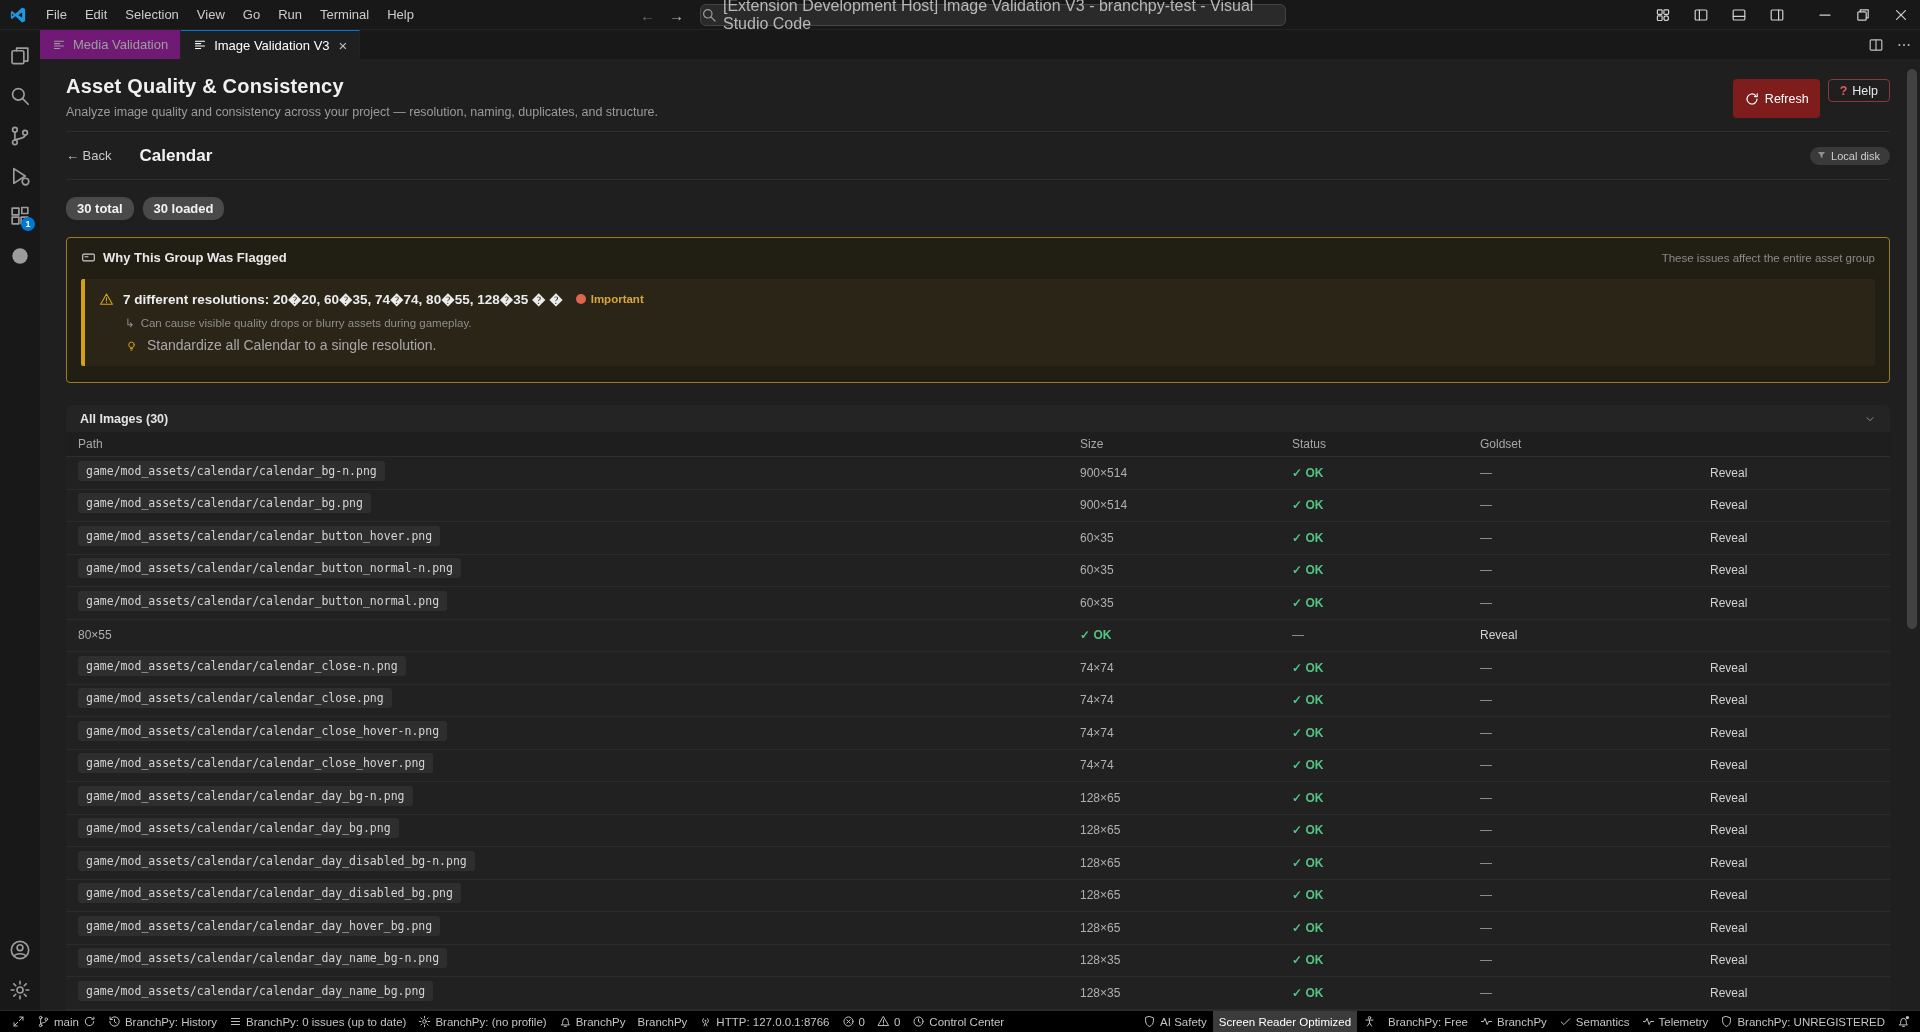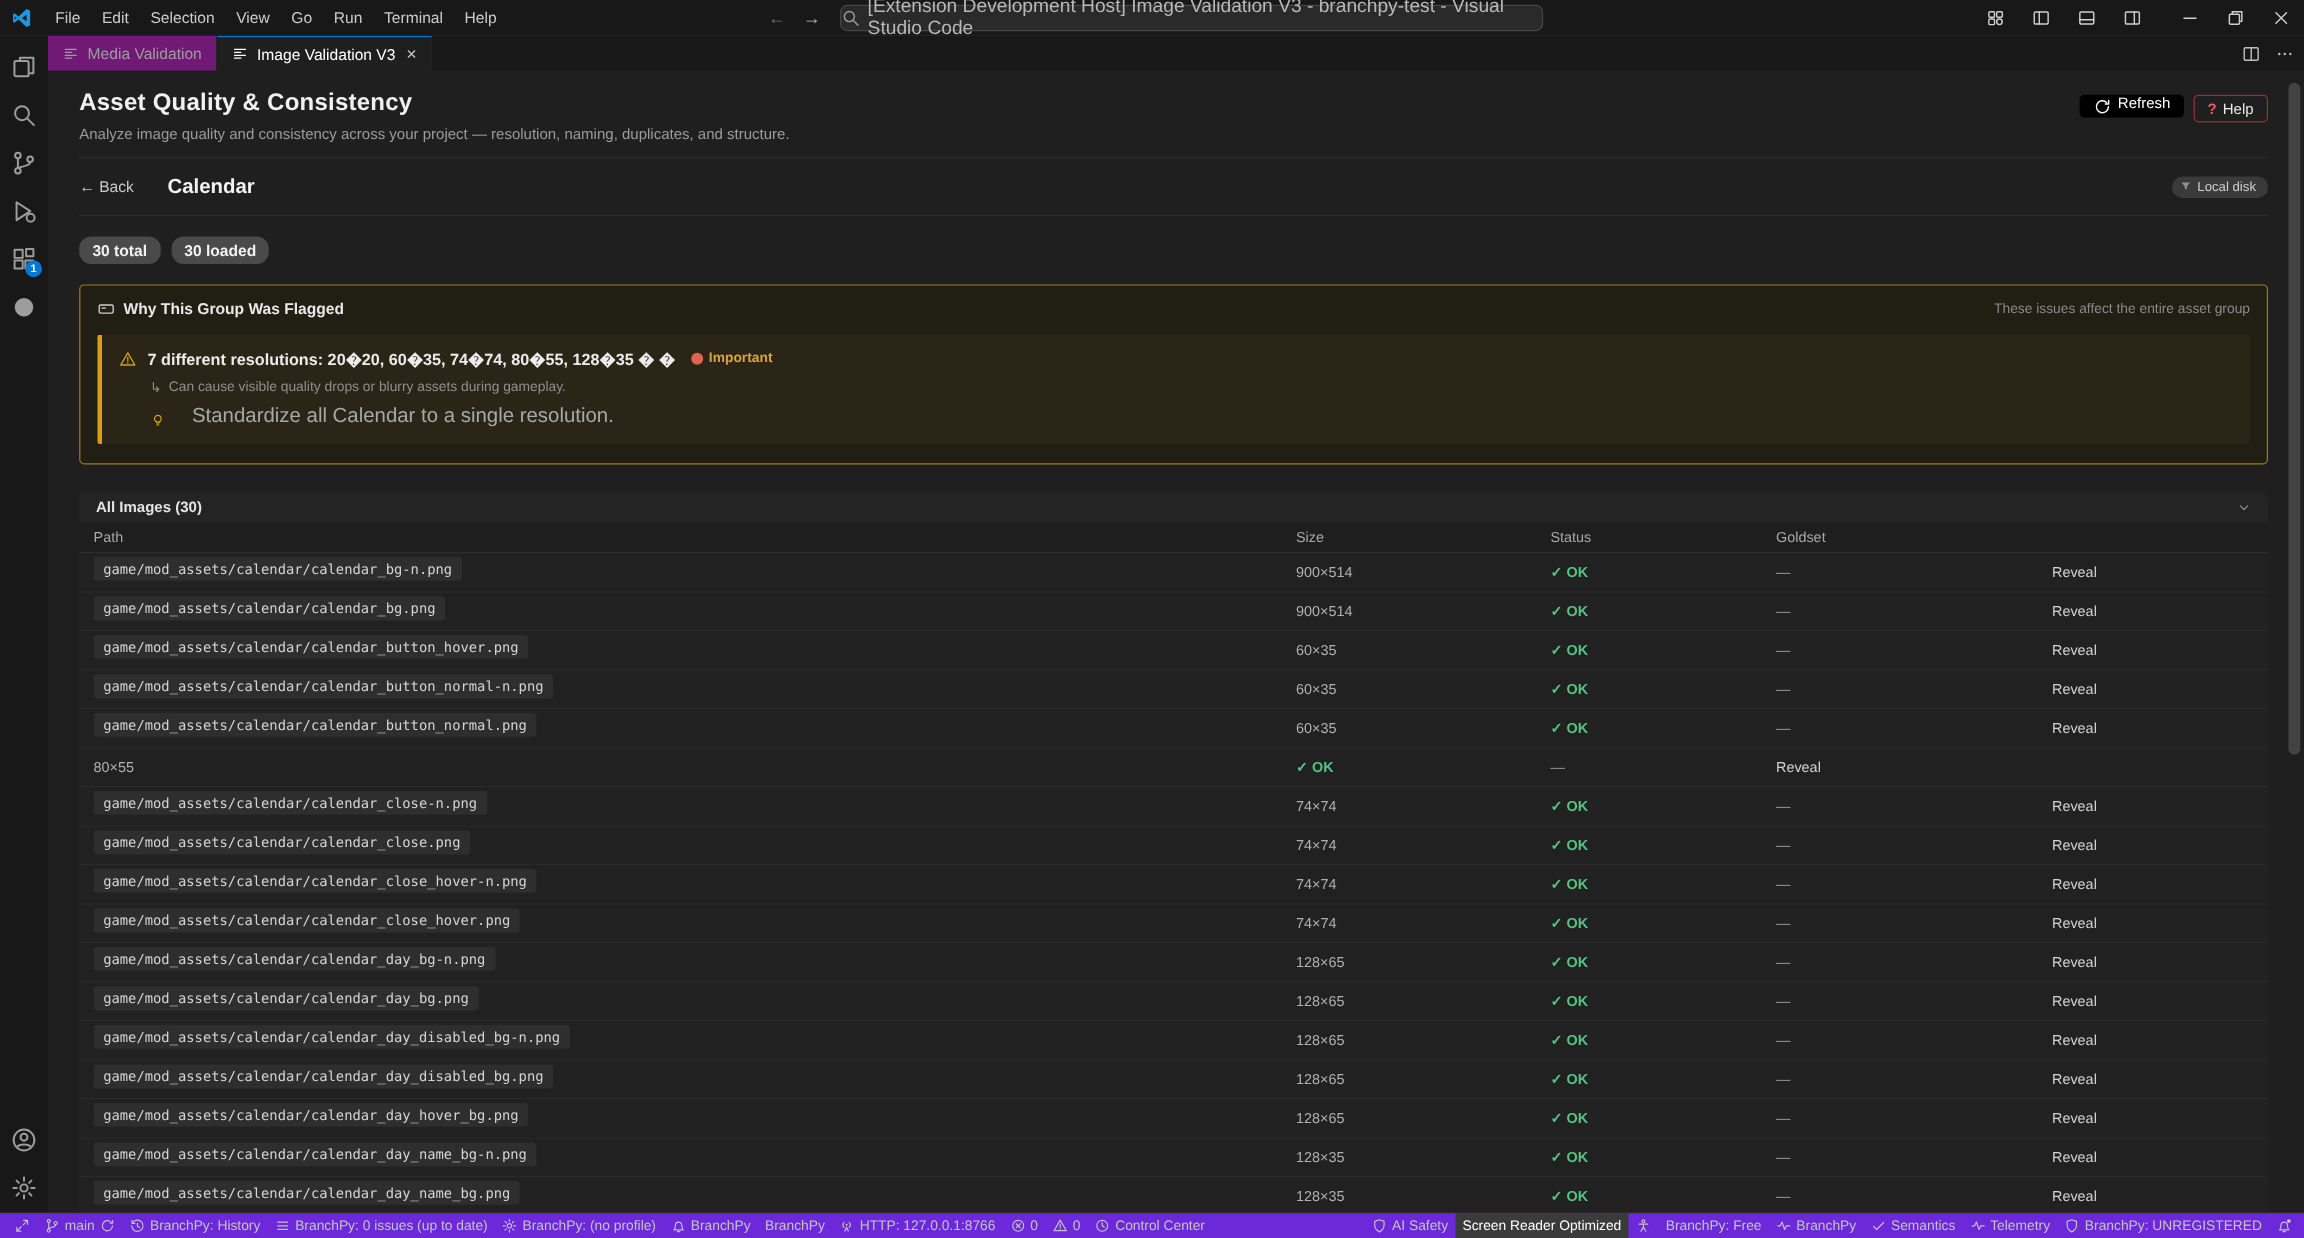--- a/index.html
+++ b/index.html
@@ -48,22 +48,22 @@
 
   
   .content { flex:1; background:#1f1f1f; position:relative; overflow:hidden; padding:0 30px 0 26px; }
   .v-scrollbar { position:absolute; right:3px; top:10px; width:10px; height:560px;
     background:#424242; border-radius:5px; }
 
   .page-header { display:flex; justify-content:space-between; align-items:flex-start; padding-top:16px; }
   .page-title { font-size:20px; font-weight:bold; color:#f0f0f0; letter-spacing:.2px; }
   .page-subtitle { font-size:12.5px; color:#9b9b9b; margin-top:7px; }
   .header-actions { display:flex; gap:8px; padding-top:4px; }
-  .btn-refresh { background:#000000; color:#fff; border:none; border-radius:4px; font-size:12.5px;
-    height:19px; padding:0 11px; display:flex; gap:5px; font-family:inherit; }
+  .btn-refresh { background:#7f1d1d; color:#fff; border:none; border-radius:4px; font-size:12.5px;
+    height:39px; padding:0 11px; display:flex; align-items:center; gap:5px; font-family:inherit; }
   .btn-help { background:transparent; color:#e8e8e8; border:1px solid #8b3a3a; border-radius:4px;
     font-size:12.5px; height:23px; padding:0 11px; display:flex; align-items:center; gap:5px; font-family:inherit; }
   .btn-help .q { color:#e25d5d; font-weight:bold; }
   .hr { border-top:1px solid #2d2d2d; margin-top:12px; }
 
   .group-row { display:flex; align-items:center; height:47px; }
   .back-link { font-size:13px; color:#c8c8c8; margin-right:28px; }
   .group-title { font-size:17px; font-weight:bold; color:#f2f2f2; }
   .grow { flex:1; }
   .disk-pill { background:#3a3a3a; border-radius:10px; height:18px; padding:0 10px 0 6px;
@@ -83,21 +83,21 @@
   .flag-note { font-size:11.5px; color:#8a8a8a; }
   .flag-item { margin-top:14px; border-left:4px solid #d4a017; background:#2a2517;
     padding:11px 14px 13px 14px; border-radius:2px; }
   .issue-line { display:flex; align-items:center; gap:9px; }
   .issue-line .warn-ico { color:#d4a017; } .issue-line .warn-ico svg { width:15px; height:15px; }
   .issue-text { font-size:13.5px; font-weight:bold; color:#ececec; }
   .imp-badge { display:flex; align-items:center; gap:5px; margin-left:4px; }
   .imp-dot { width:10px; height:10px; border-radius:50%; background:#e0654f; }
   .imp-label { font-size:11.5px; font-weight:bold; color:#d9a53c; }
   .cause-line { margin:8px 0 0 26px; font-size:11.5px; color:#8f8f8f; display:flex; gap:6px; align-items:center;}
-  .tip-line { margin:7px 0 0 26px; font-size:17px; color:#a8a8a8; display:flex; gap:22px; align-items:flex-end; }
+  .tip-line { margin:7px 0 0 26px; font-size:14px; color:#a8a8a8; display:flex; gap:9px; align-items:flex-end; }
   .tip-line svg { width:13px; height:13px; color:#d4a017; }
 
   
   .table-section { margin-top:22px; background:#242424; border-radius:6px 6px 0 0; overflow:hidden; }
   .section-head { height:27px; display:flex; align-items:center; justify-content:space-between; padding:0 14px; }
   .section-title { font-size:12.5px; font-weight:bold; color:#e4e4e4; }
   .section-caret { color:#9d9d9d; } .section-caret svg { width:12px; height:12px; }
   .grid-row { display:grid; grid-template-columns:minmax(0,1fr) 188px 164px 206px 168px;
     align-items:center; padding:0 12px;gap:24px; }
   .thead { height:25px; background:#1e1e1e; border-bottom:1px solid #2e2e2e;
@@ -105,21 +105,21 @@
   .trow { height:32.5px; background:#212121; border-bottom:1px solid #2b2b2b; }
   .path-chip { display:inline-block; font-family:"DejaVu Sans Mono", monospace; font-size:11.5px;
     color:#d4d4d4; background:#2e2e2e; border-radius:3px; padding:3px 8px; max-width:100%;
     white-space:nowrap; overflow:hidden; }
   .cell-size { font-size:12px; color:#b0b0b0; }
   .cell-status { font-size:12px; color:#54c382; font-weight:bold; }
   .cell-goldset { font-size:12px; color:#9a9a9a; }
   .cell-reveal { font-size:12px; color:#d2d2d2; }
 
   
-  .statusbar { height:22px; background:#6d28d9; border-top:1px solid #2b2b2b; display:flex;
+  .statusbar { height:22px; background:#000000; border-top:1px solid #2b2b2b; display:flex;
     align-items:center; justify-content:space-between; font-size:11.5px; color:#c4c4c4;
     flex:0 0 auto; padding:0 4px 0 6px; }
   .sb-side { display:flex; align-items:center; height:22px; }
   .sb-item { display:flex; align-items:center; gap:4px; padding:0 6px; height:22px; white-space:nowrap; }
   .sb-item svg { width:13px; height:13px; }
   .sb-item.highlight { background:#3b3b3b; color:#ffffff; }
   .ico { display:inline-flex; align-items:center; justify-content:center; }
   .ico svg { display:block; }
 </style>
 </head>

